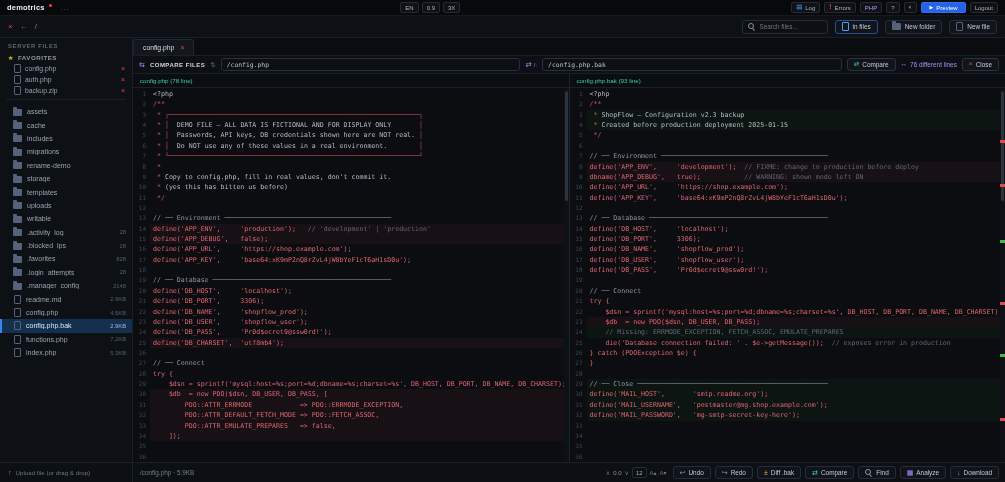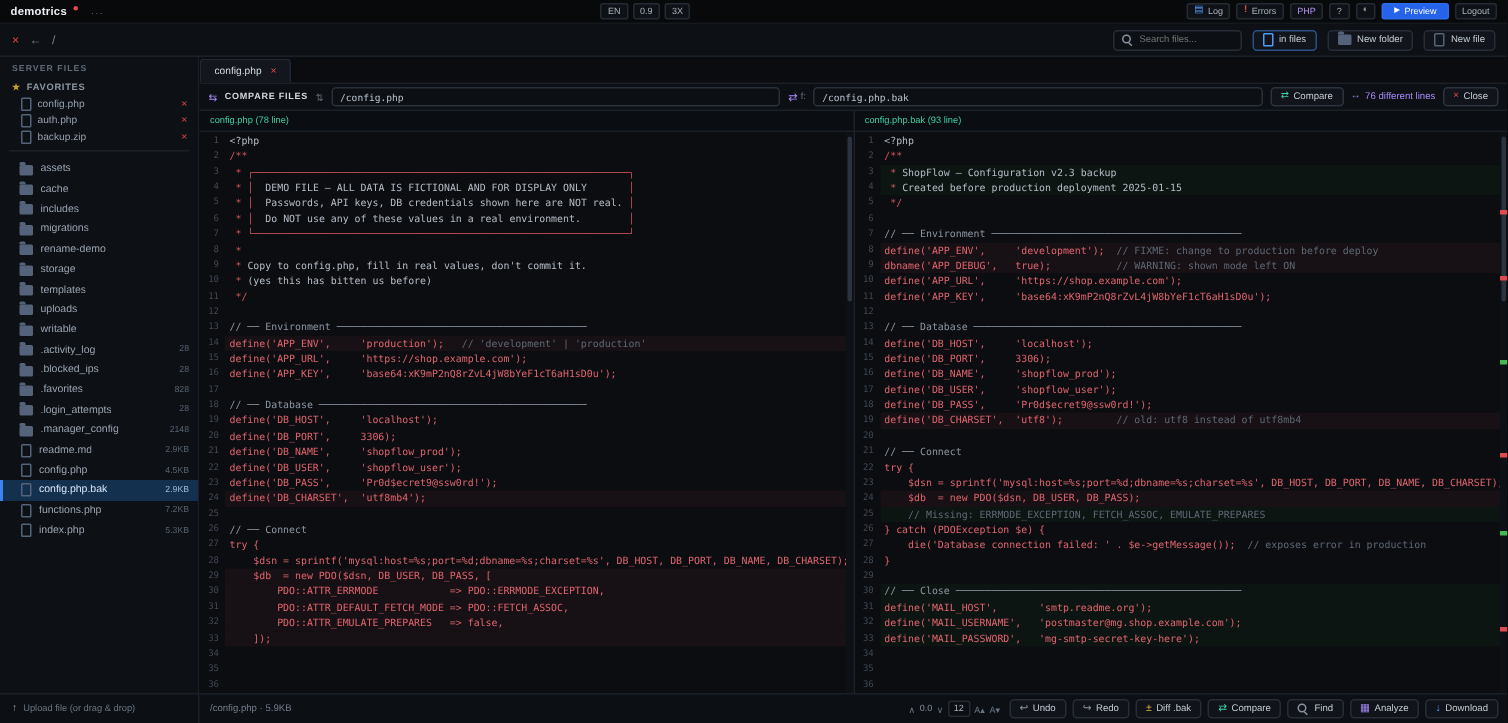--- a/index.html
+++ b/index.html
@@ -412,20 +412,21 @@
               <div class="cl"><span class="bx"> *</span><span class="cw"> <span class="bx">│</span>  Passwords, API keys, DB credentials shown here are NOT real. <span class="bx">│</span></span></div>
               <div class="cl"><span class="bx"> *</span><span class="cw"> <span class="bx">│</span>  Do NOT use any of these values in a real environment.        <span class="bx">│</span></span></div>
               <div class="cl"><span class="bx"> *</span><span class="cw"> <span class="bx">└</span><span class="bx">───────────────────────────────────────────────────────────────</span><span class="bx">┘</span></span></div>
               <div class="cl"><span class="bx"> *</span><span class="cw"></span></div>
               <div class="cl"><span class="bx"> *</span><span class="cw"> Copy to config.php, fill in real values, don't commit it.</span></div>
               <div class="cl"><span class="bx"> *</span><span class="cw"> (yes this has bitten us before)</span></div>
               <div class="cl"><span class="bx"> */</span><span class="cw"></span></div>
               <div class="cl">&nbsp;</div>
               <div class="cl"><span class="cm2">// ── Environment ──────────────────────────────────────────</span></div>
               <div class="cl chg"><span class="cd">define('APP_ENV',     'production');  </span><span class="cm"> // 'development' | 'production'</span></div>
+              <div class="cl chg"><span class="cd">define('APP_DEBUG',   false);</span></div>
               <div class="cl"><span class="cd">define('APP_URL',     'https://shop.example.com');</span></div>
               <div class="cl"><span class="cd">define('APP_KEY',     'base64:xK9mP2nQ8rZvL4jW8bYeF1cT6aH1sD0u');</span></div>
               <div class="cl">&nbsp;</div>
               <div class="cl"><span class="cm2">// ── Database ─────────────────────────────────────────────</span></div>
               <div class="cl"><span class="cd">define('DB_HOST',     'localhost');</span></div>
               <div class="cl"><span class="cd">define('DB_PORT',     3306);</span></div>
               <div class="cl"><span class="cd">define('DB_NAME',     'shopflow_prod');</span></div>
               <div class="cl"><span class="cd">define('DB_USER',     'shopflow_user');</span></div>
               <div class="cl"><span class="cd">define('DB_PASS',     'Pr0d$ecret9@ssw0rd!');</span></div>
               <div class="cl chg"><span class="cd">define('DB_CHARSET',  'utf8mb4');</span></div>
@@ -495,29 +496,28 @@
               <div class="cl chg"><span class="cd">dbname('APP_DEBUG',   true);          </span><span class="cm"> // WARNING: shown mode left ON</span></div>
               <div class="cl"><span class="cd">define('APP_URL',     'https://shop.example.com');</span></div>
               <div class="cl"><span class="cd">define('APP_KEY',     'base64:xK9mP2nQ8rZvL4jW8bYeF1cT6aH1sD0u');</span></div>
               <div class="cl">&nbsp;</div>
               <div class="cl"><span class="cm2">// ── Database ─────────────────────────────────────────────</span></div>
               <div class="cl"><span class="cd">define('DB_HOST',     'localhost');</span></div>
               <div class="cl"><span class="cd">define('DB_PORT',     3306);</span></div>
               <div class="cl"><span class="cd">define('DB_NAME',     'shopflow_prod');</span></div>
               <div class="cl"><span class="cd">define('DB_USER',     'shopflow_user');</span></div>
               <div class="cl"><span class="cd">define('DB_PASS',     'Pr0d$ecret9@ssw0rd!');</span></div>
-              <div class="cl chg"><span class="cd">define('DB_CHARSET',  'utf8');        </span><span class="cm"> // old: utf8 instead of utf8mb4</span></div>
               <div class="cl">&nbsp;</div>
               <div class="cl"><span class="cm2">// ── Connect</span></div>
               <div class="cl"><span class="cd">try {</span></div>
               <div class="cl"><span class="cd">    $dsn = sprintf('mysql:host=%s;port=%d;dbname=%s;charset=%s', DB_HOST, DB_PORT, DB_NAME, DB_CHARSET);</span></div>
               <div class="cl chg"><span class="cd">    $db  = new PDO($dsn, DB_USER, DB_PASS);</span></div>
               <div class="cl add">    <span class="cm">// Missing: ERRMODE_EXCEPTION, FETCH_ASSOC, EMULATE_PREPARES</span></div>
+              <div class="cl"><span class="cd">    die('Database connection failed: ' . $e-&gt;getMessage()); </span><span class="cm"> // exposes error in production</span></div>
               <div class="cl"><span class="cd">} catch (PDOException $e) {</span></div>
-              <div class="cl"><span class="cd">    die('Database connection failed: ' . $e-&gt;getMessage()); </span><span class="cm"> // exposes error in production</span></div>
               <div class="cl"><span class="cd">}</span></div>
               <div class="cl">&nbsp;</div>
               <div class="cl add"><span class="cm2">// ── Close ────────────────────────────────────────────────</span></div>
               <div class="cl add"><span class="cd">define('MAIL_HOST',       'smtp.readme.org');</span></div>
               <div class="cl add"><span class="cd">define('MAIL_USERNAME',   'postmaster@mg.shop.example.com');</span></div>
               <div class="cl add"><span class="cd">define('MAIL_PASSWORD',   'mg-smtp-secret-key-here');</span></div>
               <div class="cl">&nbsp;</div>
             </div>
           <div class="rail">
             <span class="thumb"></span>

